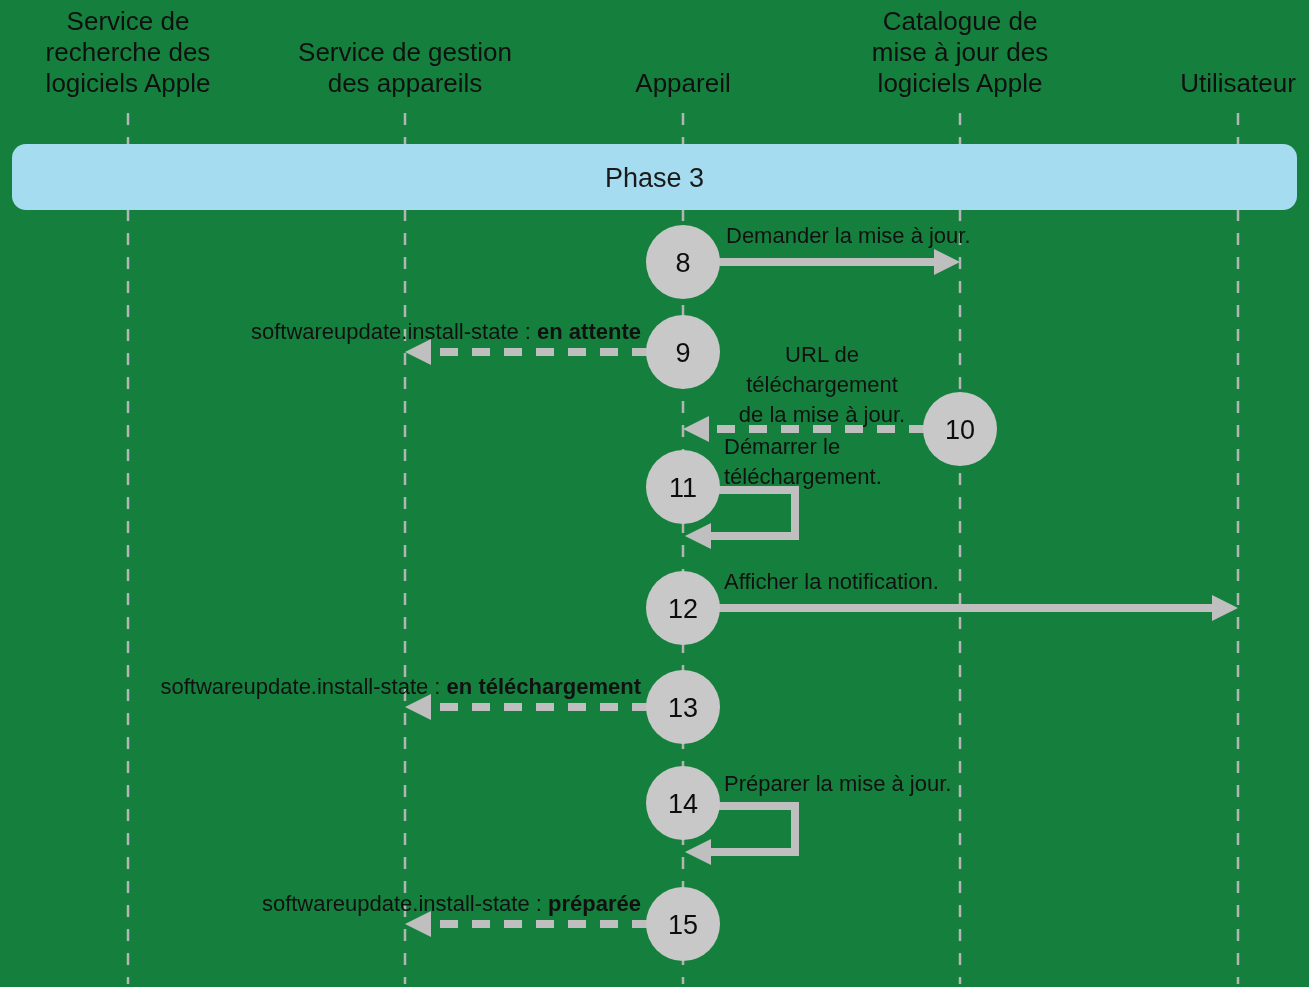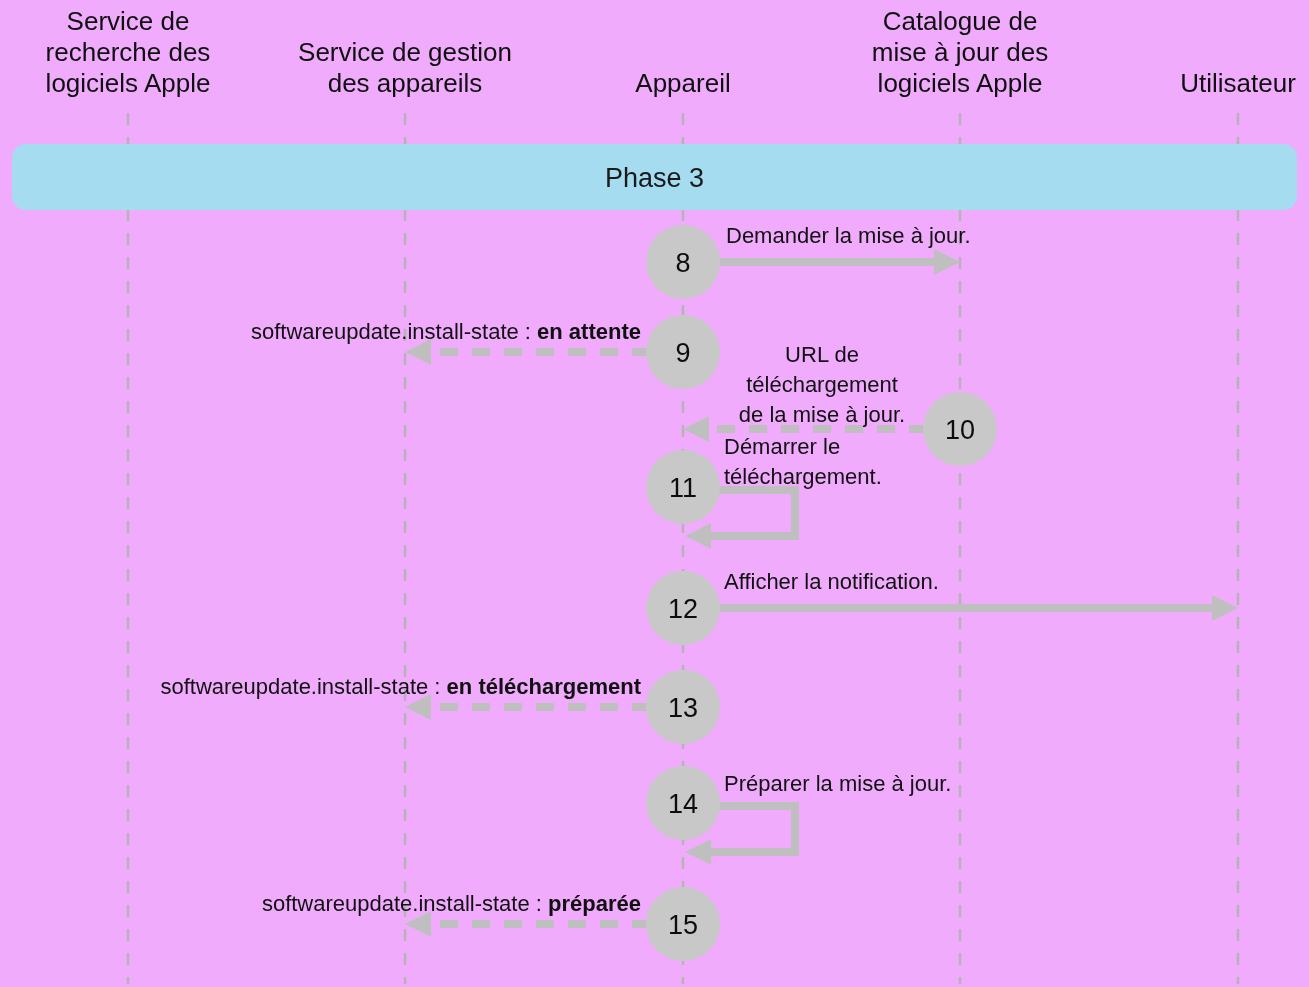--- a/index.html
+++ b/index.html
@@ -9,21 +9,21 @@
     background: #ffffff;
   }
   body {
     font-family: "Liberation Sans", "DejaVu Sans", sans-serif;
     -webkit-font-smoothing: antialiased;
   }
   #diagram-root {
     position: relative;
     width: 1309px;
     height: 987px;
-    background: #f0abfc;
+    background: #15803d;
     overflow: hidden;
   }
   #sequence-svg {
     position: absolute;
     inset: 0;
     width: 1309px;
     height: 987px;
     display: block;
   }
   .lifeline-header-text {

